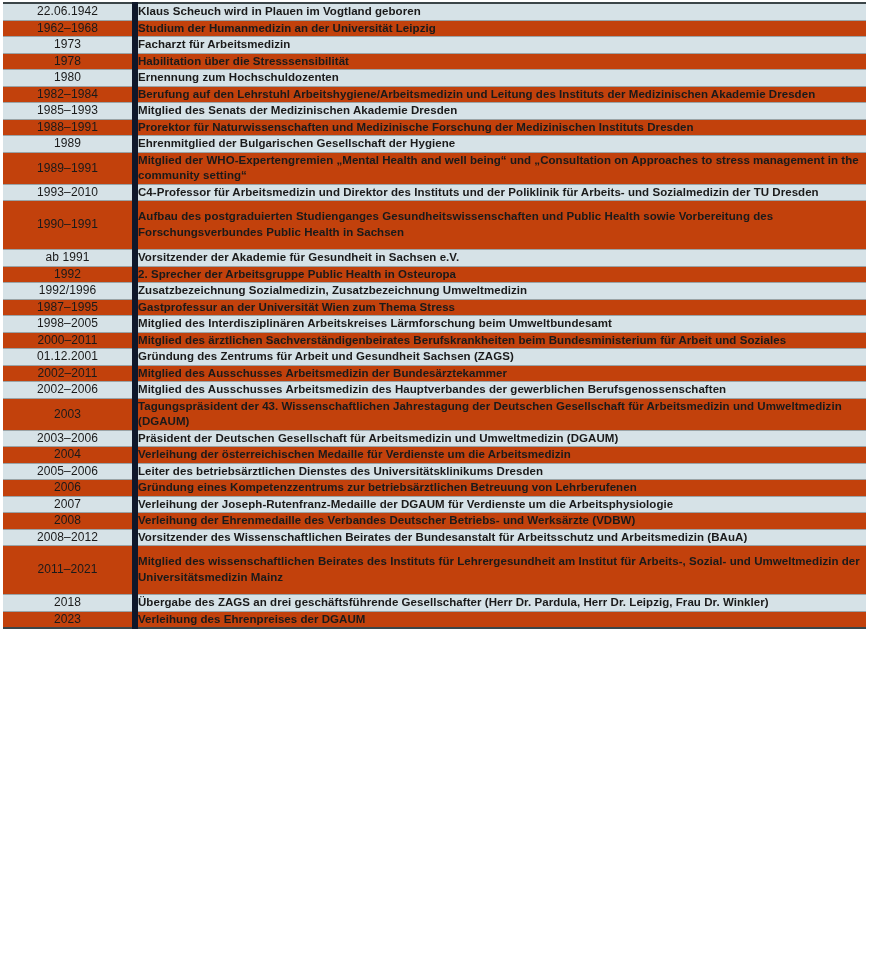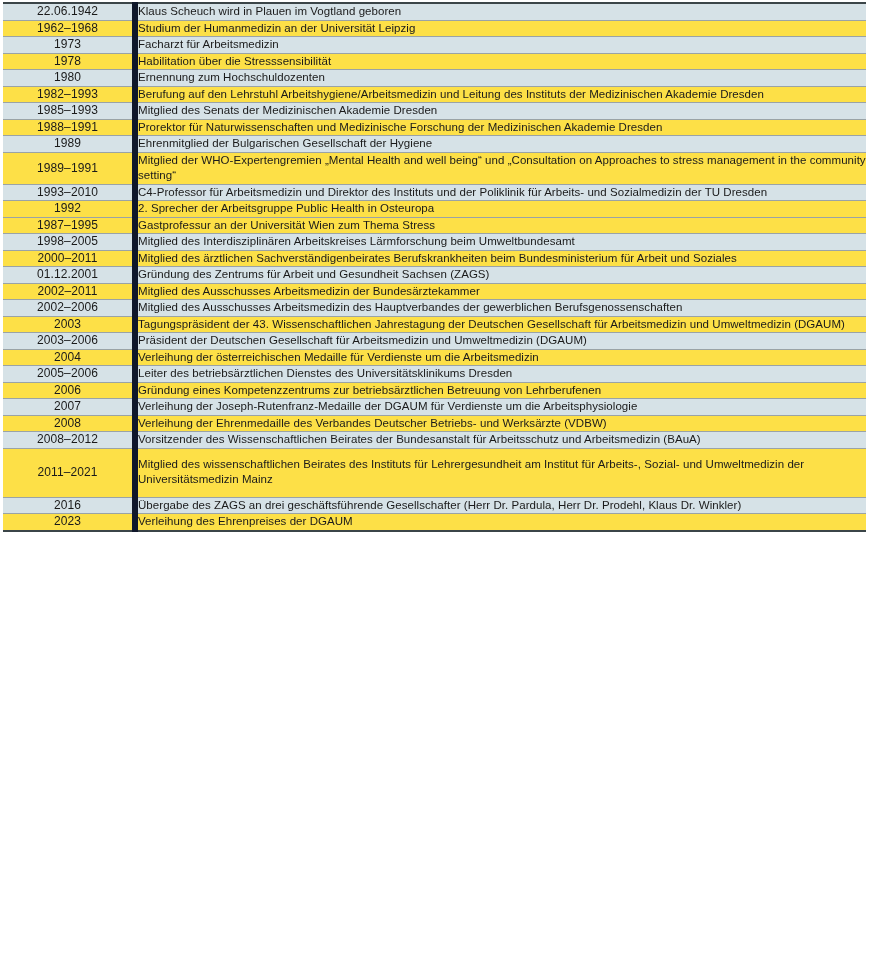--- a/index.html
+++ b/index.html
@@ -28,21 +28,21 @@
     border-collapse: collapse;
     table-layout: fixed;
     border-top: 2px solid #3b4548;
     border-bottom: 2px solid #3b4548;
   }
 
   table.vita col.c-date { width: 132px; }
   table.vita col.c-text { width: 731px; }
 
   table.vita tr {
-    background: #fde047;
+    background: #c2410c;
   }
   table.vita tr.shaded {
     background: #d6e2e7;
   }
 
   table.vita td {
     border-bottom: 1px solid #9aa3a6;
     padding: 0;
     vertical-align: middle;
   }
@@ -59,20 +59,21 @@
     border-right: 6px solid #0f172a;
     white-space: nowrap;
   }
 
   td.text {
     text-align: left;
     font-size: 11.5px;
     line-height: 15.5px;
     letter-spacing: 0.05px;
     padding: 6px 10px 7px 11px;
+    font-weight: bold;
   }
 
   
   tr.tall td.date,
   tr.tall td.text {
     padding-top: 8px;
     padding-bottom: 9px;
   }
 </style>
 </head>
@@ -99,46 +100,58 @@
         </tr>
         <tr class="">
           <td class="date">1978</td>
           <td class="text">Habilitation über die Stresssensibilität</td>
         </tr>
         <tr class="shaded">
           <td class="date">1980</td>
           <td class="text">Ernennung zum Hochschuldozenten</td>
         </tr>
         <tr class="">
-          <td class="date">1982–1993</td>
+          <td class="date">1982–1984</td>
           <td class="text">Berufung auf den Lehrstuhl Arbeitshygiene/Arbeitsmedizin und Leitung des Instituts der Medizinischen Akademie Dresden</td>
         </tr>
         <tr class="shaded">
           <td class="date">1985–1993</td>
           <td class="text">Mitglied des Senats der Medizinischen Akademie Dresden</td>
         </tr>
         <tr class="">
           <td class="date">1988–1991</td>
-          <td class="text">Prorektor für Naturwissenschaften und Medizinische Forschung der Medizinischen Akademie Dresden</td>
+          <td class="text">Prorektor für Naturwissenschaften und Medizinische Forschung der Medizinischen Instituts Dresden</td>
         </tr>
         <tr class="shaded">
           <td class="date">1989</td>
           <td class="text">Ehrenmitglied der Bulgarischen Gesellschaft der Hygiene</td>
         </tr>
         <tr class="">
           <td class="date">1989–1991</td>
           <td class="text">Mitglied der WHO-Expertengremien „Mental Health and well being“ und „Consultation on Approaches to stress management in the community setting“</td>
         </tr>
         <tr class="shaded">
           <td class="date">1993–2010</td>
           <td class="text">C4-Professor für Arbeitsmedizin und Direktor des Instituts und der Poliklinik für Arbeits- und Sozialmedizin der TU Dresden</td>
         </tr>
+        <tr class=" tall">
+          <td class="date">1990–1991</td>
+          <td class="text">Aufbau des postgraduierten Studienganges Gesundheitswissenschaften und Public Health sowie Vorbereitung des Forschungsverbundes Public Health in Sachsen</td>
+        </tr>
+        <tr class="shaded">
+          <td class="date">ab 1991</td>
+          <td class="text">Vorsitzender der Akademie für Gesundheit in Sachsen e.V.</td>
+        </tr>
         <tr class="">
           <td class="date">1992</td>
           <td class="text">2. Sprecher der Arbeitsgruppe Public Health in Osteuropa</td>
+        </tr>
+        <tr class="shaded">
+          <td class="date">1992/1996</td>
+          <td class="text">Zusatzbezeichnung Sozialmedizin, Zusatzbezeichnung Umweltmedizin</td>
         </tr>
         <tr class="">
           <td class="date">1987–1995</td>
           <td class="text">Gastprofessur an der Universität Wien zum Thema Stress</td>
         </tr>
         <tr class="shaded">
           <td class="date">1998–2005</td>
           <td class="text">Mitglied des Interdisziplinären Arbeitskreises Lärmforschung beim Umweltbundesamt</td>
         </tr>
         <tr class="">
@@ -187,22 +200,22 @@
         </tr>
         <tr class="shaded">
           <td class="date">2008–2012</td>
           <td class="text">Vorsitzender des Wissenschaftlichen Beirates der Bundesanstalt für Arbeitsschutz und Arbeitsmedizin (BAuA)</td>
         </tr>
         <tr class=" tall">
           <td class="date">2011–2021</td>
           <td class="text">Mitglied des wissenschaftlichen Beirates des Instituts für Lehrergesundheit am Institut für Arbeits-, Sozial- und Umweltmedizin der Universitätsmedizin Mainz</td>
         </tr>
         <tr class="shaded">
-          <td class="date">2016</td>
-          <td class="text">Übergabe des ZAGS an drei geschäftsführende Gesellschafter (Herr Dr. Pardula, Herr Dr. Prodehl, Klaus Dr. Winkler)</td>
+          <td class="date">2018</td>
+          <td class="text">Übergabe des ZAGS an drei geschäftsführende Gesellschafter (Herr Dr. Pardula, Herr Dr. Leipzig, Frau Dr. Winkler)</td>
         </tr>
         <tr class="">
           <td class="date">2023</td>
           <td class="text">Verleihung des Ehrenpreises der DGAUM</td>
         </tr>
       </tbody>
   </table>
 </div>
 
 </body></html>

